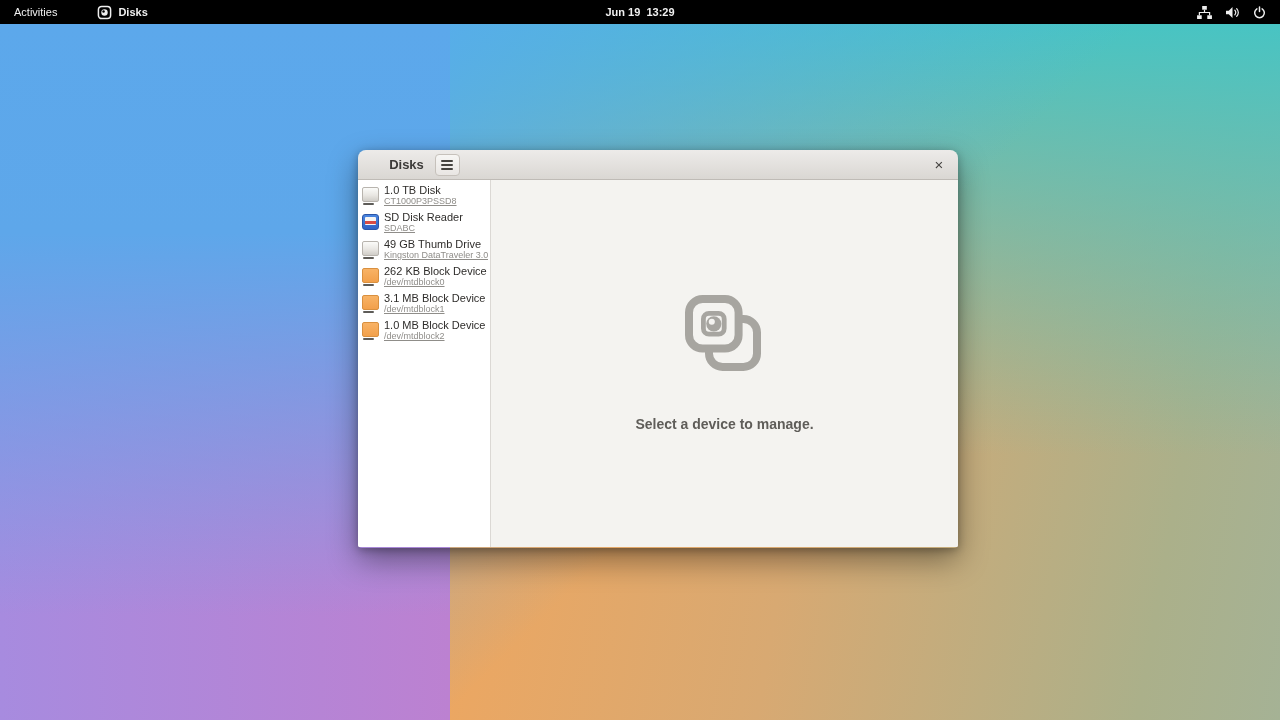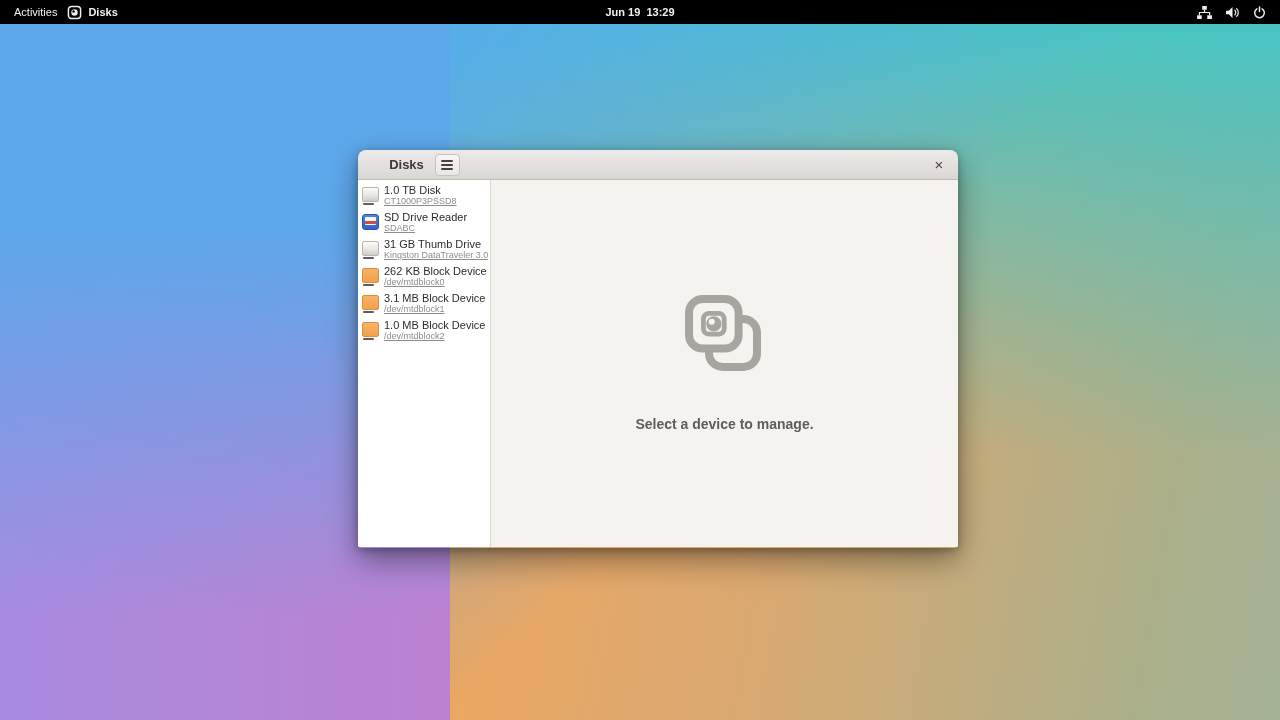--- a/index.html
+++ b/index.html
@@ -21,21 +21,21 @@
       linear-gradient(135deg, rgba(88,172,235,0.95) 0%, rgba(88,172,235,0) 45%),
       linear-gradient(180deg, rgba(72,196,195,1) 0%, rgba(72,196,195,0) 62%),
       linear-gradient(100deg, #f3a65c 0%, #d8a972 45%, #abb08a 85%, #a5b295 100%);
   }
 
   
   .topbar {
     position:absolute; top:0; left:0; right:0; height:24px; background:#000;
     color:#f0f0f0; display:flex; align-items:center; z-index:20; font-size:11px;
   }
-  .topbar-left { display:flex; align-items:center; gap:10px; padding-left:14px; }
+  .topbar-left { display:flex; align-items:center; gap:40px; padding-left:14px; }
   .activities { cursor:pointer; }
   .app-button { display:flex; align-items:center; gap:6px; font-weight:700; }
   .topbar-center { position:absolute; left:50%; transform:translateX(-50%); font-weight:700; white-space:pre; }
   .topbar-right { margin-left:auto; display:flex; align-items:center; gap:13px; padding-right:14px; }
   .tb-icon { display:flex; align-items:center; }
 
   
   .window {
     position:absolute; left:358px; top:150px; width:600px; height:398px;
     border-radius:8px 8px 4px 4px; overflow:hidden; z-index:5;
@@ -153,29 +153,29 @@
     <span class="dev-icon icon-harddisk"></span>
     <span class="dev-text">
       <span class="dev-title">1.0 TB Disk</span>
       <span class="dev-sub">CT1000P3PSSD8</span>
     </span>
   </div>
 
   <div class="device-row">
     <span class="dev-icon icon-sdcard"></span>
     <span class="dev-text">
-      <span class="dev-title">SD Drive Reader</span>
+      <span class="dev-title">SD Disk Reader</span>
       <span class="dev-sub">SDABC</span>
     </span>
   </div>
 
   <div class="device-row">
     <span class="dev-icon icon-thumbdrive"></span>
     <span class="dev-text">
-      <span class="dev-title">31 GB Thumb Drive</span>
+      <span class="dev-title">49 GB Thumb Drive</span>
       <span class="dev-sub">Kingston DataTraveler 3.0</span>
     </span>
   </div>
 
   <div class="device-row">
     <span class="dev-icon icon-blockdevice"></span>
     <span class="dev-text">
       <span class="dev-title">262 KB Block Device</span>
       <span class="dev-sub">/dev/mtdblock0</span>
     </span>

